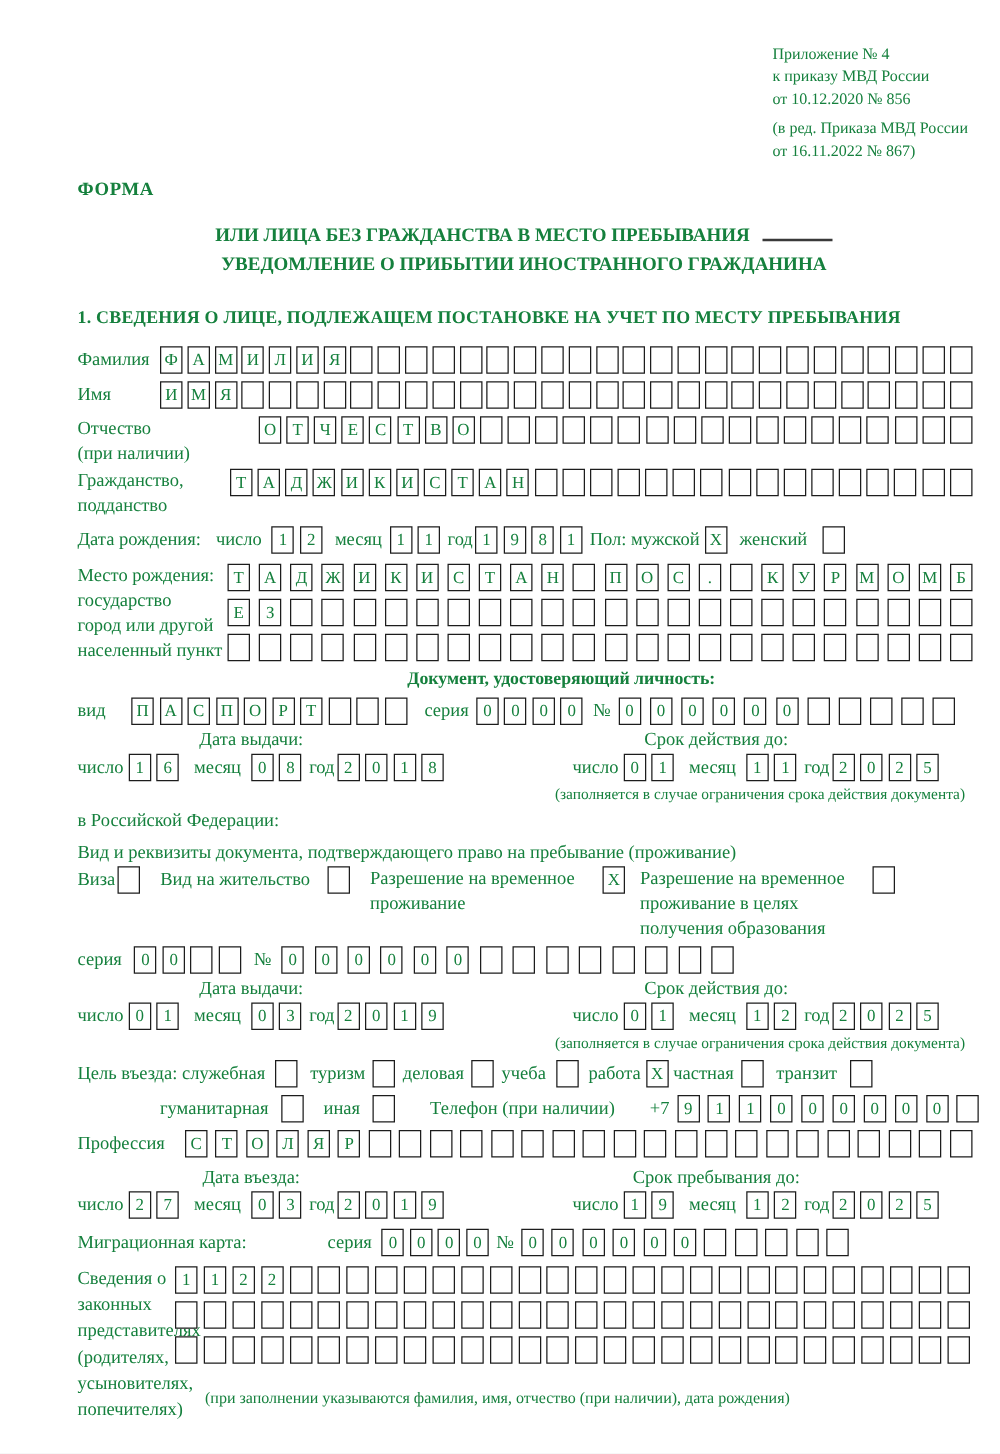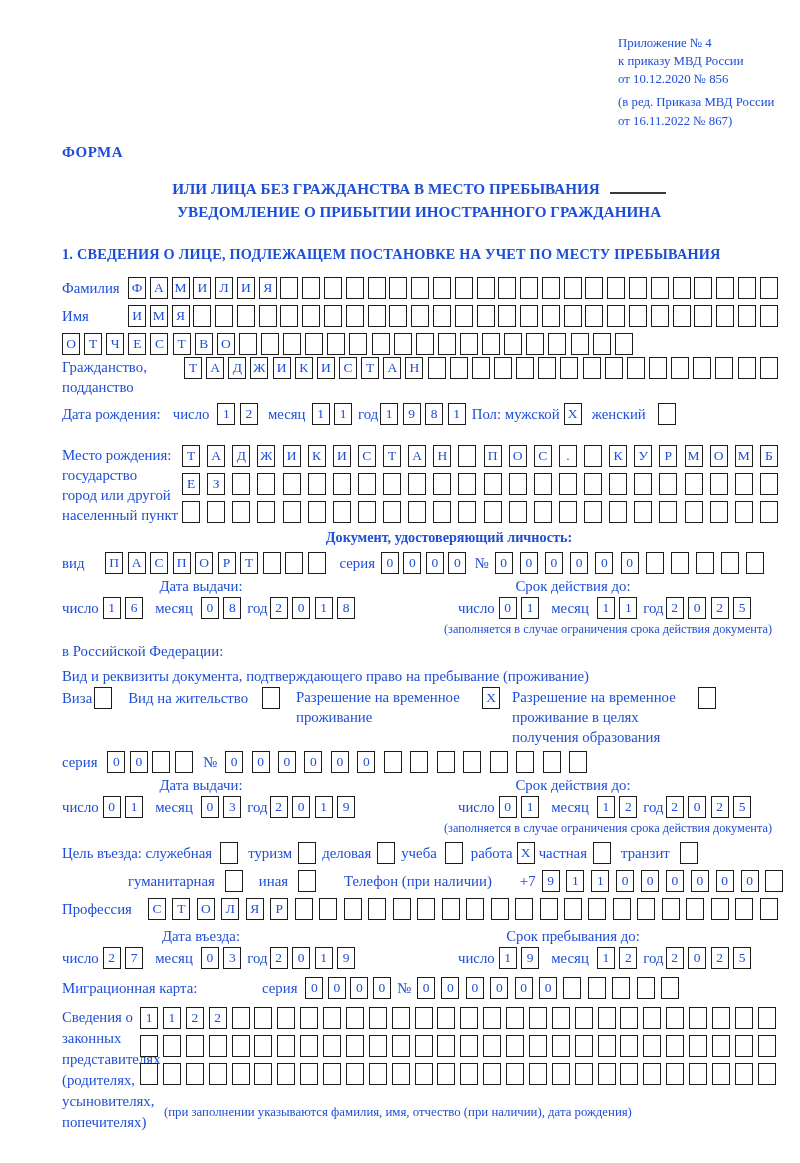--- a/index.html
+++ b/index.html
@@ -1,17 +1,17 @@
 <!DOCTYPE html>
 <html><head>
 <meta charset="utf-8">
 <style>
   html,body{margin:0;padding:0;background:#e8e8e8;}
   body{width:800px;height:1163px;overflow:hidden;}
-  .page{box-sizing:border-box;width:800px;height:1163px;background:#ffffff;color:#1d4ed8;
+  .page{box-sizing:border-box;width:800px;height:1163px;background:#ffffff;color:#15803d;
         font-family:"Liberation Serif","DejaVu Serif",serif;padding:34px 24px 0 62px;}
   .hdr{margin-left:556px;font-size:12.8px;line-height:1.42;}
   .hdr .ed{margin-top:5px;}
   .forma{text-align:left;padding-right:12px;font-weight:bold;font-size:15px;margin-top:14px;letter-spacing:.5px;}
   .title{text-align:center;font-weight:bold;font-size:15.2px;margin-top:16px;line-height:1.55;}
   .title .ul{display:inline-block;width:56px;border-bottom:2.2px solid #3a3a3a;height:12px;margin-left:10px;}
   .sec{font-weight:bold;font-size:14.3px;margin-top:22px;margin-bottom:14px;white-space:nowrap;letter-spacing:.2px;}
   .row{display:flex;align-items:center;margin-bottom:6px;}
   .row.top{align-items:flex-start;}
   .lbl{font-size:14.8px;line-height:22px;flex:none;}
@@ -122,20 +122,24 @@
         <span class="cell"></span>
         <span class="cell"></span>
         <span class="cell"></span>
         <span class="cell"></span>
         <span class="cell"></span>
         <span class="cell"></span>
       </span>
   </div>
 
   <div class="row top" style="margin-bottom:2px">
+    <span class="lstack" style="width:145px">
+      <span>Отчество</span><br>
+      <span>(при наличии)</span>
+    </span>
     <span class="cg sb" style="width:571px">
         <span class="cell">О</span>
         <span class="cell">Т</span>
         <span class="cell">Ч</span>
         <span class="cell">Е</span>
         <span class="cell">С</span>
         <span class="cell">Т</span>
         <span class="cell">В</span>
         <span class="cell">О</span>
         <span class="cell"></span>
@@ -188,21 +192,21 @@
         <span class="cell"></span>
         <span class="cell"></span>
         <span class="cell"></span>
         <span class="cell"></span>
         <span class="cell"></span>
         <span class="cell"></span>
         <span class="cell"></span>
       </span>
   </div>
 
-  <div class="row" style="margin-bottom:20px">
+  <div class="row" style="margin-bottom:8px">
     <span class="lbl">Дата рождения:</span>
     <span class="lbl ml12">число</span>
     <span class="cg g ml8">
         <span class="cell">1</span>
         <span class="cell">2</span>
       </span>
     <span class="lbl ml10">месяц</span>
     <span class="cg g ml6">
         <span class="cell">1</span>
         <span class="cell">1</span>

